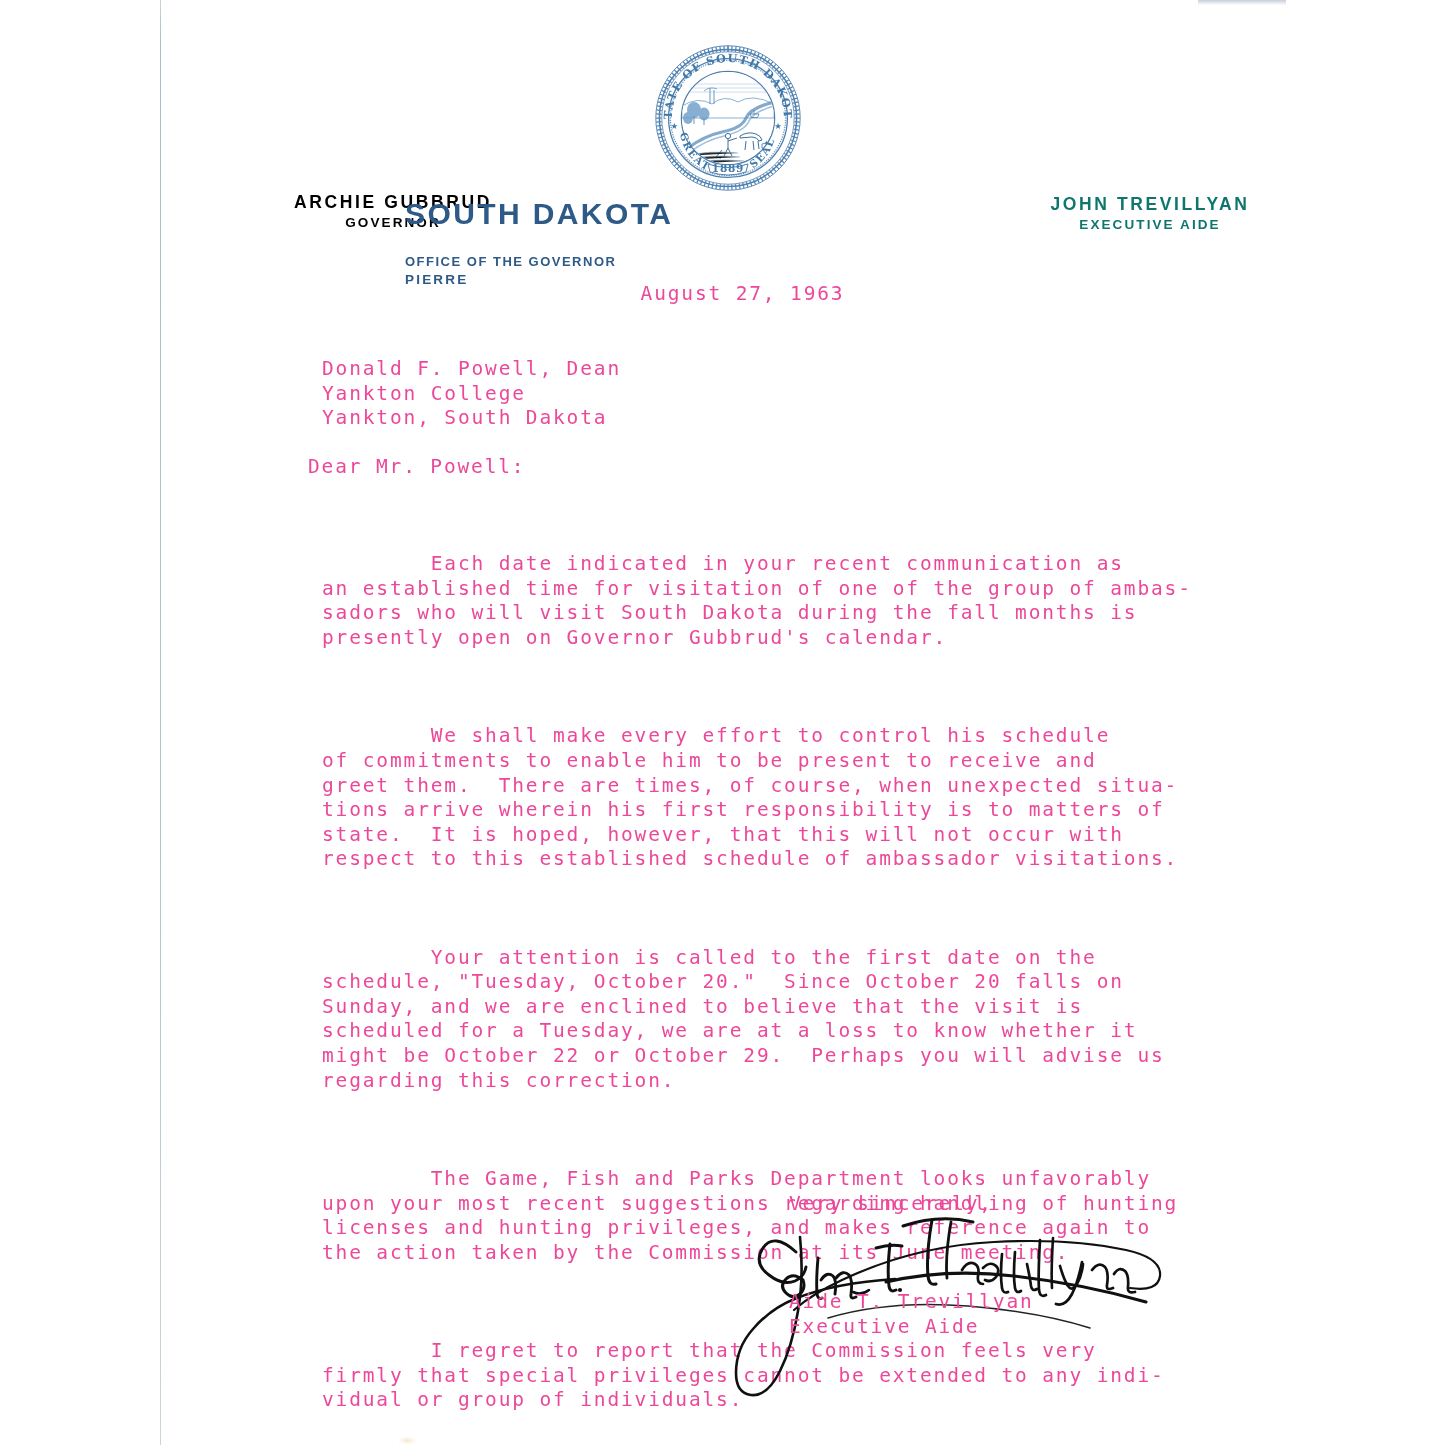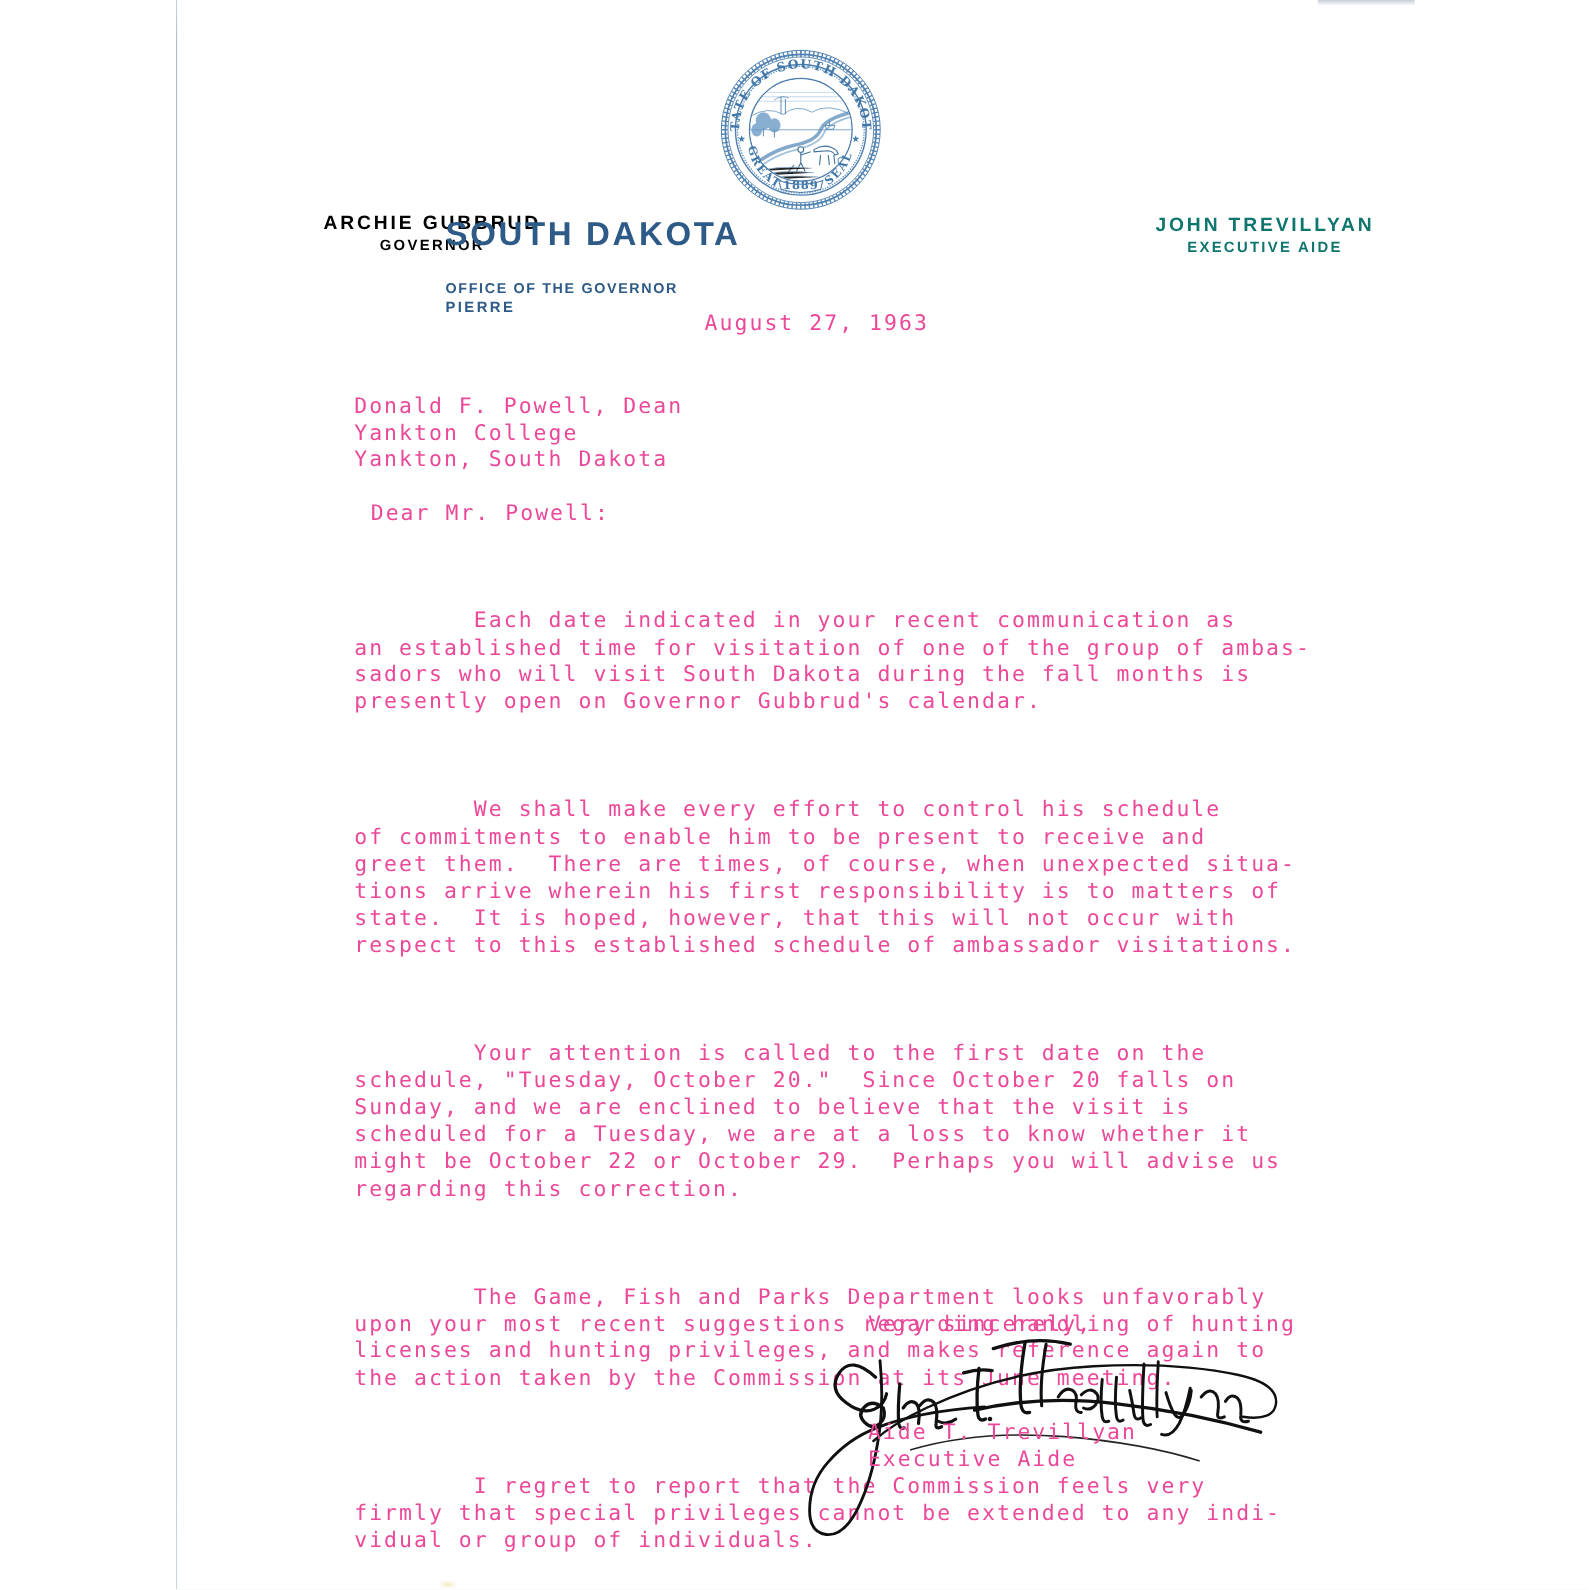--- a/index.html
+++ b/index.html
@@ -159,21 +159,21 @@
     width: 675px;
     text-align: center;
   }
   .address-block {
     position: absolute;
     left: 322px;
     top: 357px;
   }
   .salutation {
     position: absolute;
-    left: 337px;
+    left: 308px;
     top: 455px;
   }
   .body-block {
     position: absolute;
     left: 322px;
     top: 503px;
   }
   .body-block p {
     margin: 0 0 24.6px 0;
   }

